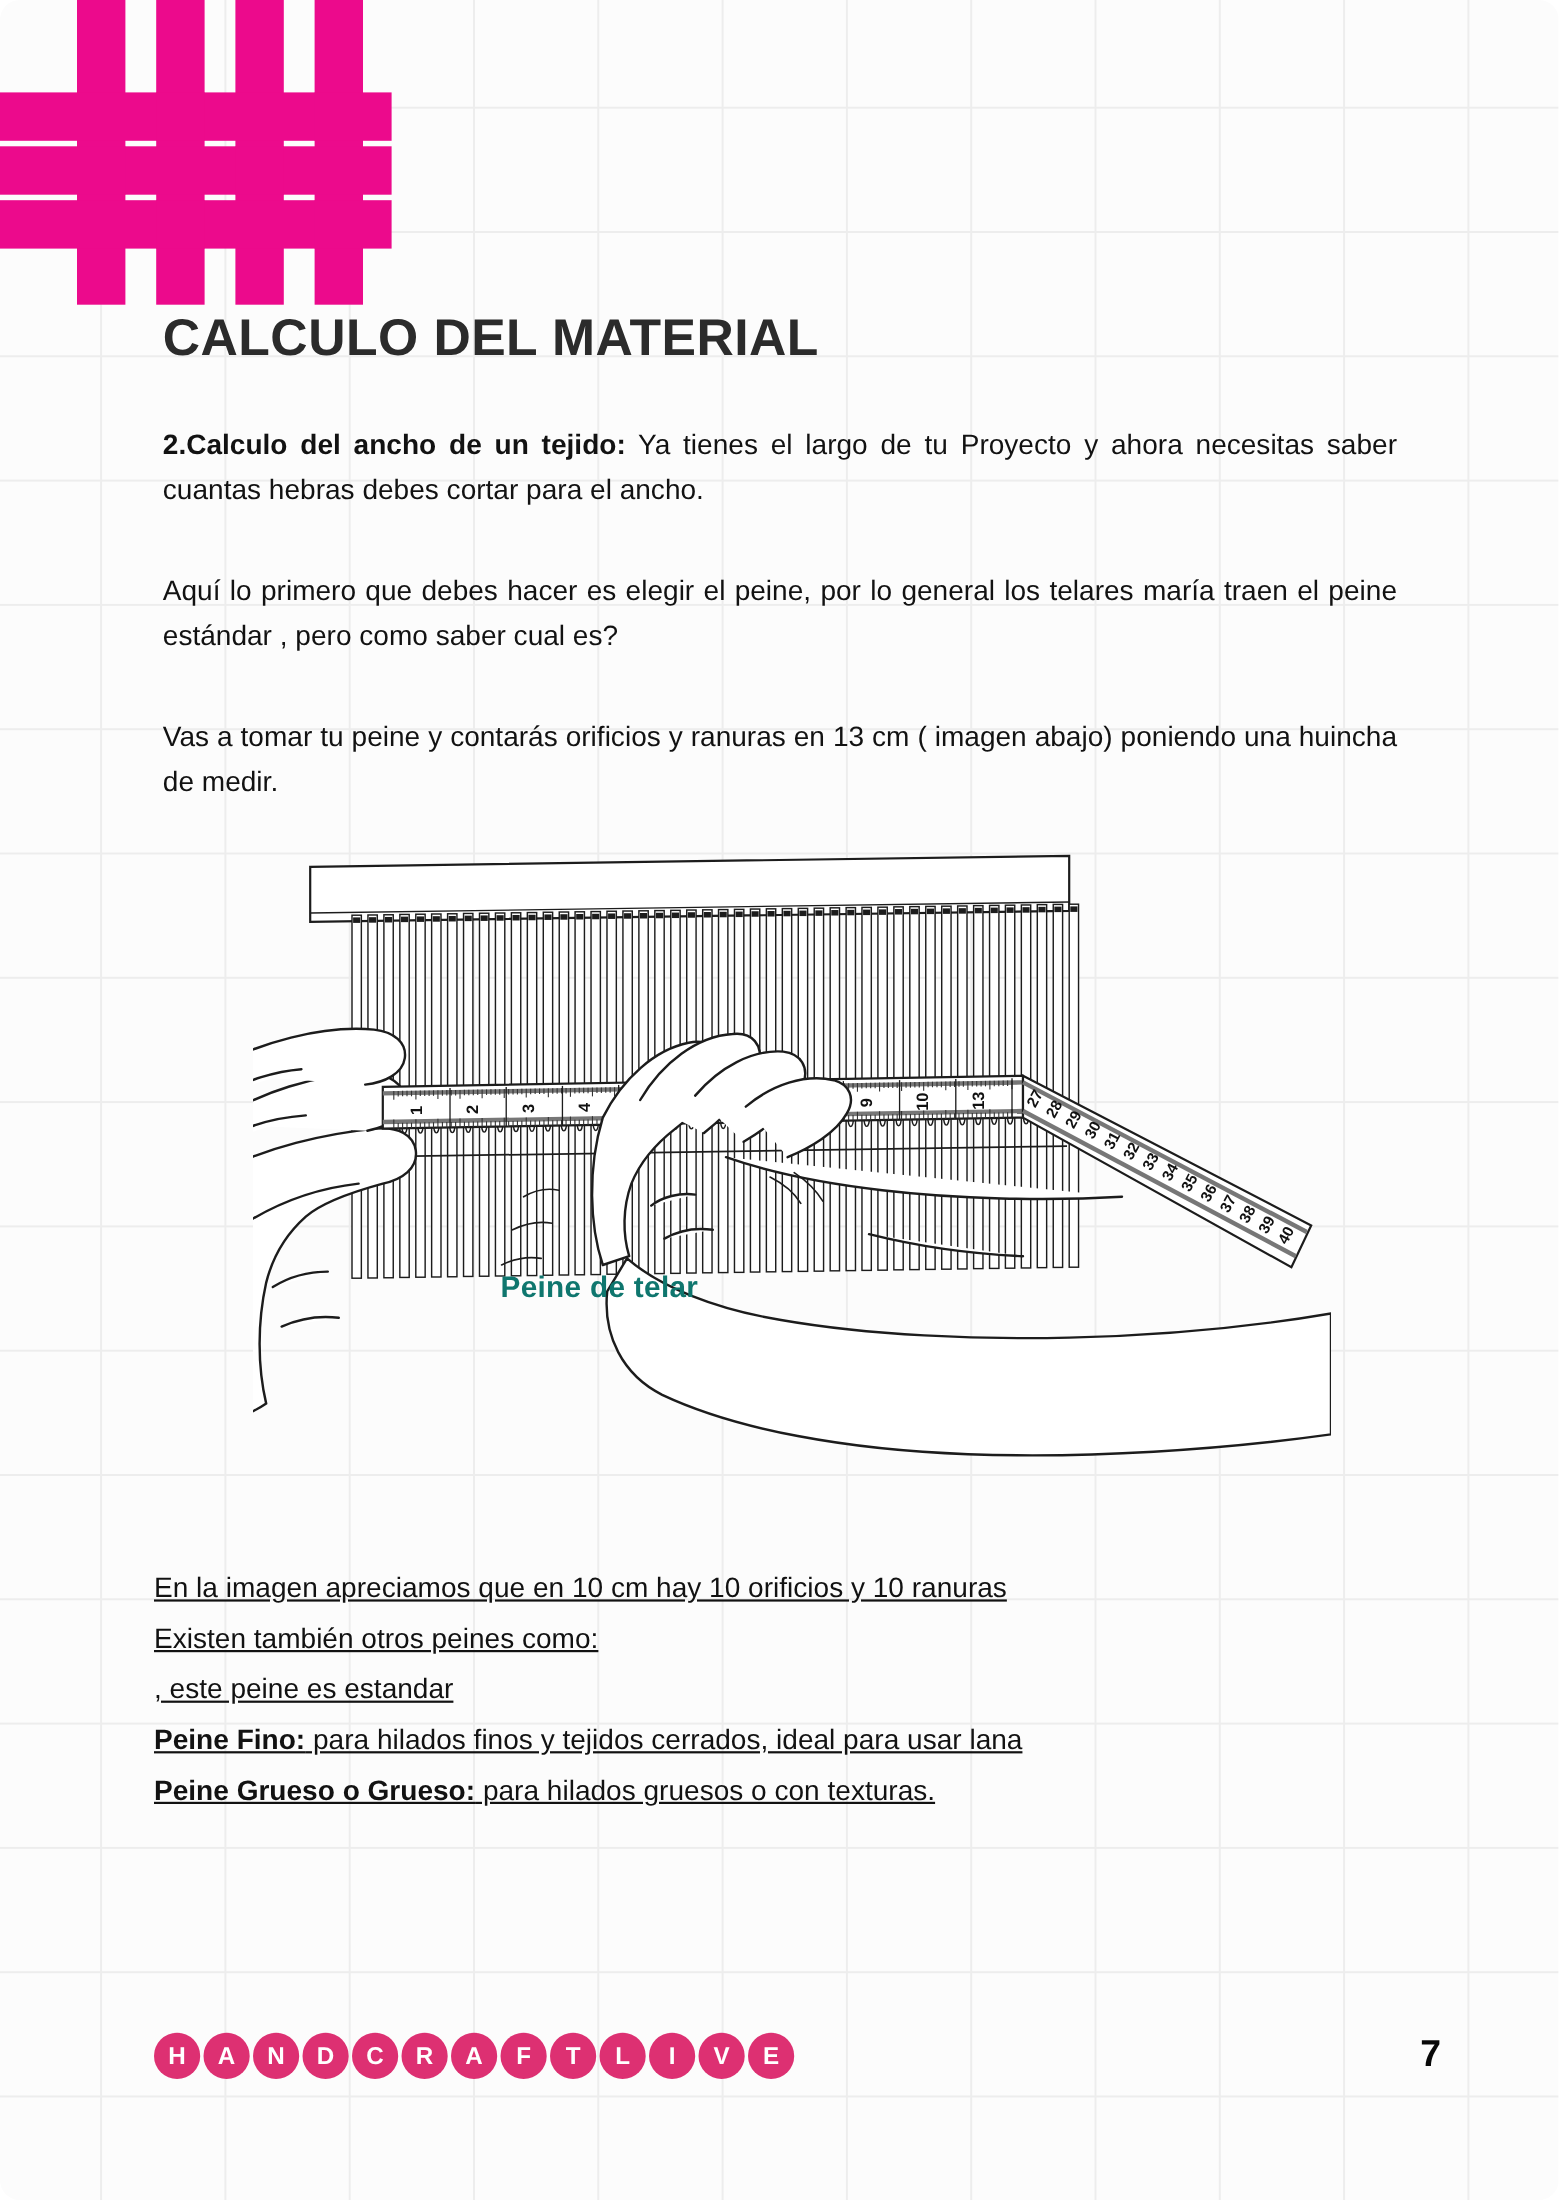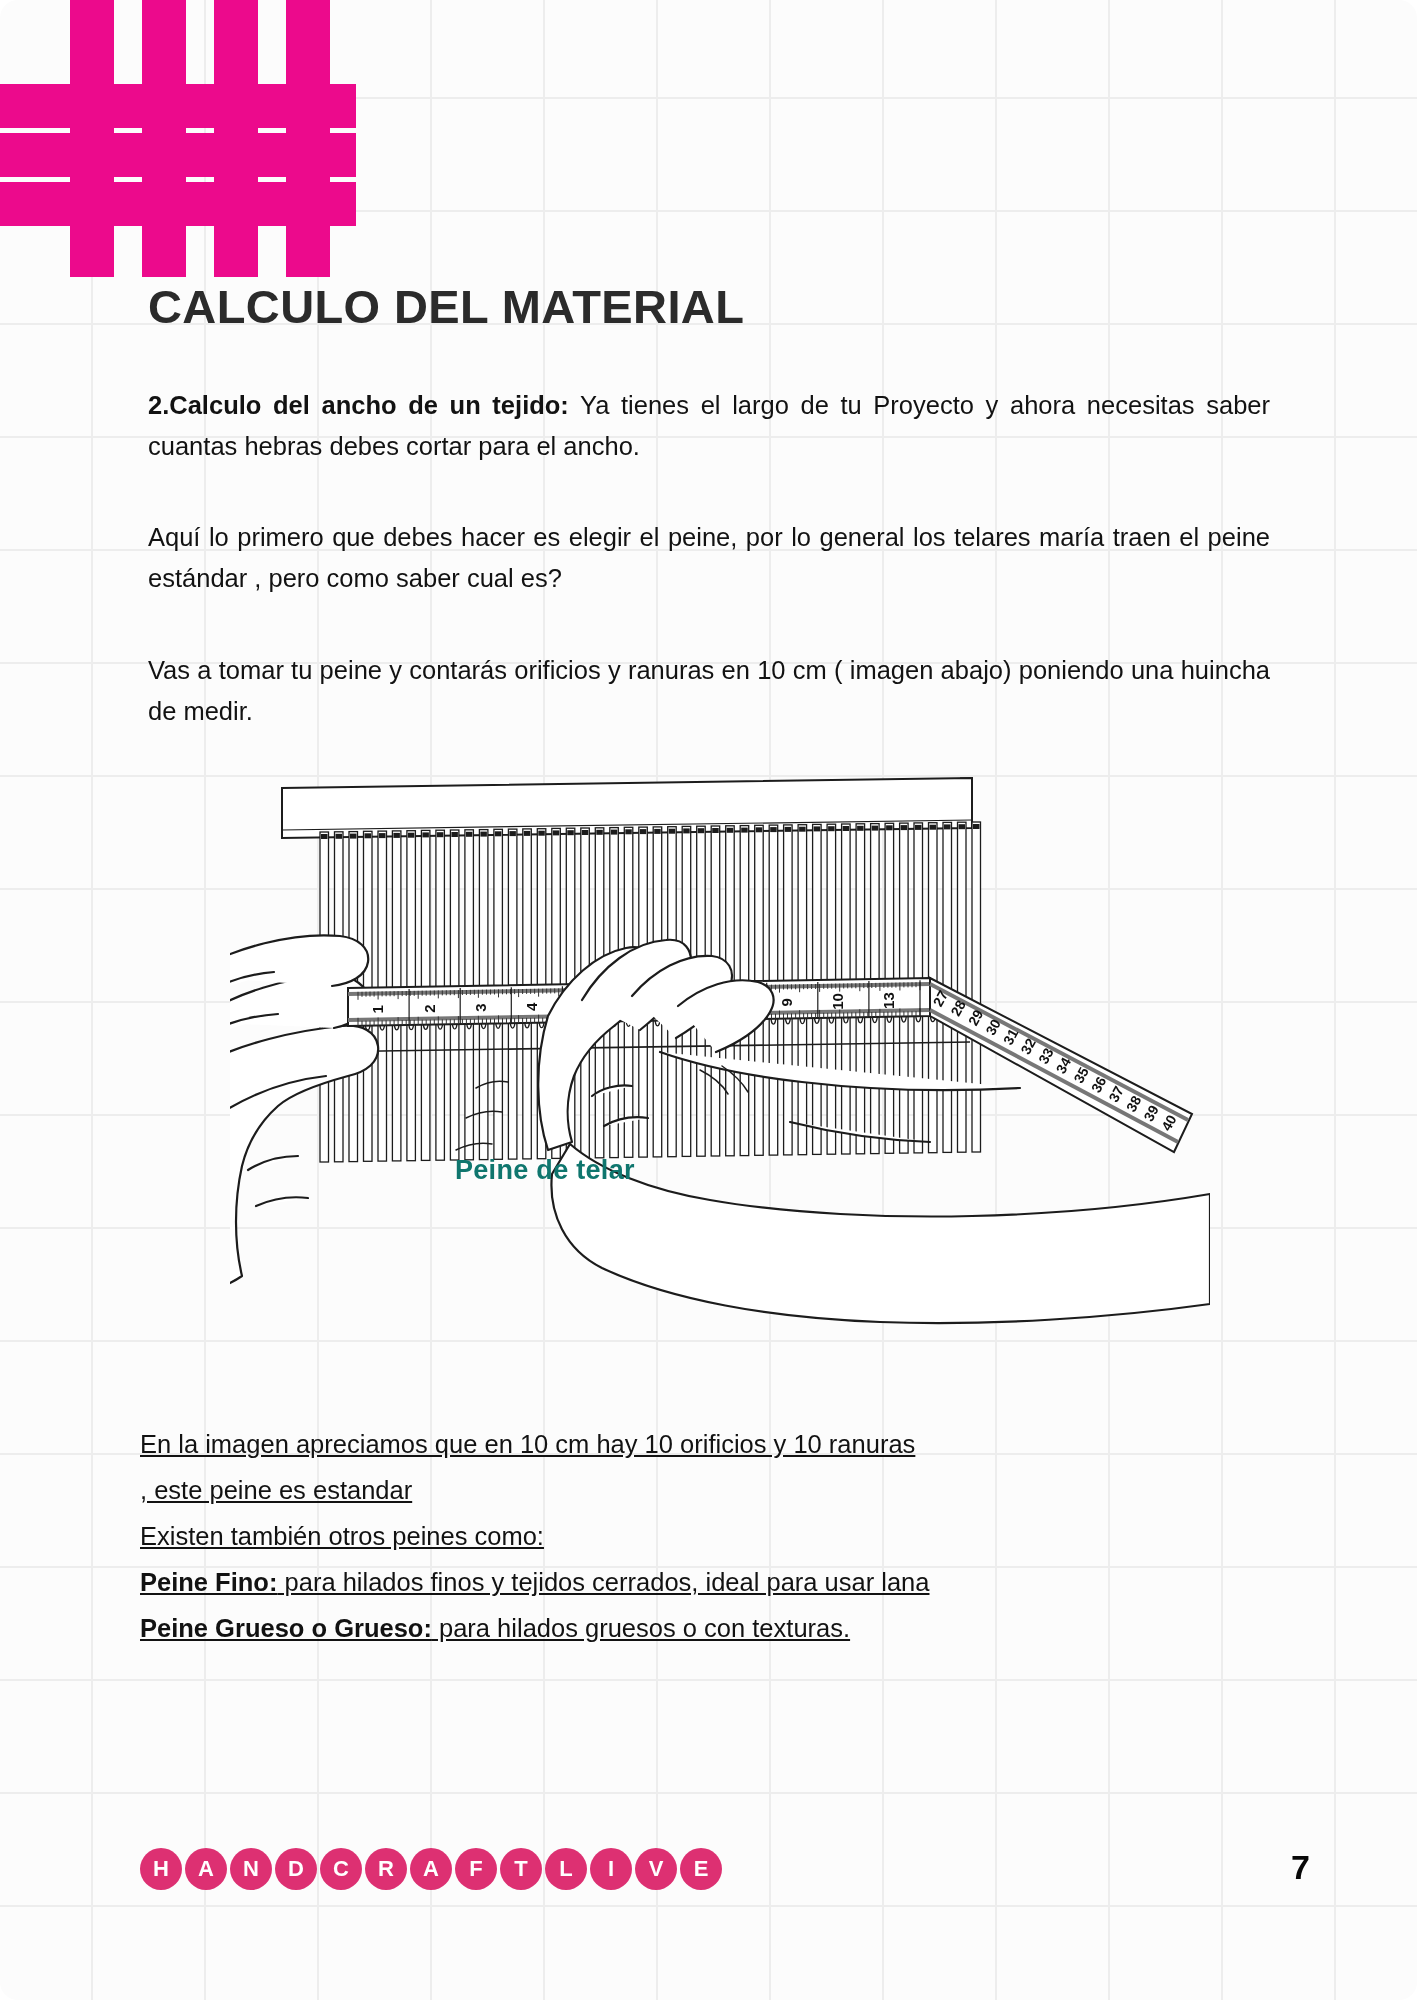--- a/index.html
+++ b/index.html
@@ -198,21 +198,21 @@
   </div>
 
   <div class="content">
 
     <h1 class="page-title">CALCULO DEL MATERIAL</h1>
 
     <p class="para p1"><b>2.Calculo del ancho de un tejido:</b><span> Ya tienes el largo de tu Proyecto y ahora necesitas saber cuantas hebras debes cortar para el ancho.</span></p>
 
     <p class="para p2">Aquí lo primero que debes hacer es elegir el peine, por lo general los telares maría traen el peine estándar , pero como saber cual es?</p>
 
-    <p class="para p3">Vas a tomar tu peine y contarás orificios y ranuras en 10 cm ( imagen abajo) poniendo una huincha de medir.</p>
+    <p class="para p3">Vas a tomar tu peine y contarás orificios y ranuras en 13 cm ( imagen abajo) poniendo una huincha de medir.</p>
   </div>
 
   <div class="illustration">
     <svg width="980" height="560" viewBox="0 0 980 560" xmlns="http://www.w3.org/2000/svg">
       <defs>
         <clipPath id="reedclip">
             <rect x="0" y="0" width="980" height="560"></rect>
           </clipPath>
       </defs>
       <g clip-path="url(#reedclip)" fill="none" stroke="#1c1c1c">
@@ -746,22 +746,22 @@
           <path d="M492 296 C504 304 512 312 518 322"></path>
         </g>
       </g>
     </svg>
   </div>
 
   <div class="comb-caption">Peine de telar</div>
 
   <div class="bottom-block">
     <span class="ln">En la imagen apreciamos que en 10 cm hay 10 orificios y 10 ranuras</span>
+    <span class="ln">Existen también otros peines como:</span>
     <span class="ln">, este peine es estandar</span>
-    <span class="ln">Existen también otros peines como:</span>
     <span class="ln"><b>Peine Fino:</b><span>  para hilados finos y tejidos cerrados, ideal para usar lana</span></span>
     <span class="ln"><b>Peine Grueso o Grueso:</b><span> para hilados gruesos o con texturas.</span></span>
   </div>
 
   <div class="footer-brand" id="brand-row">
       <div class="brand-badge">H</div>
       <div class="brand-badge">A</div>
       <div class="brand-badge">N</div>
       <div class="brand-badge">D</div>
       <div class="brand-badge">C</div>

